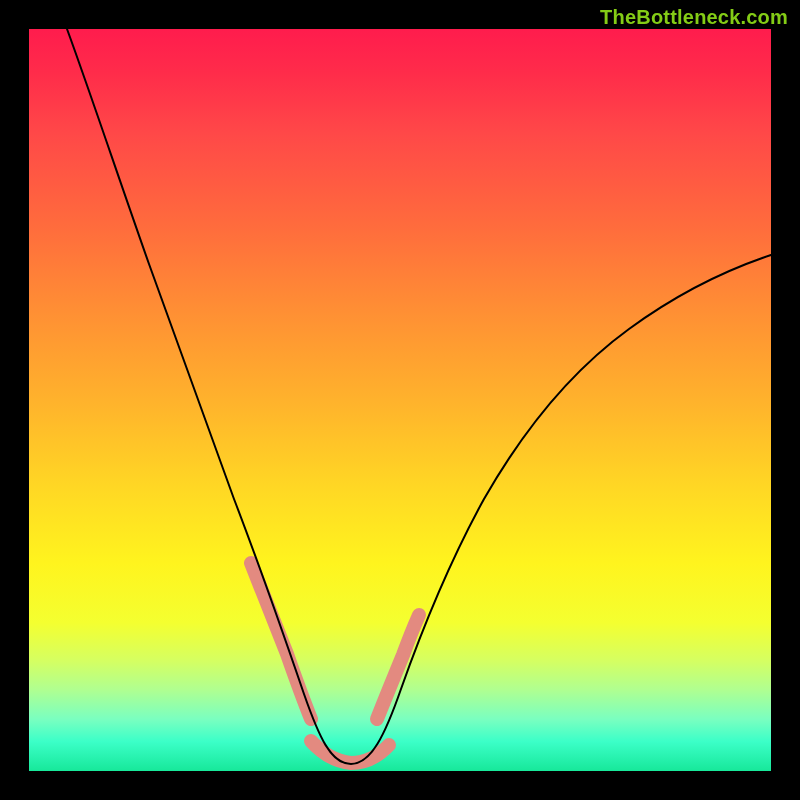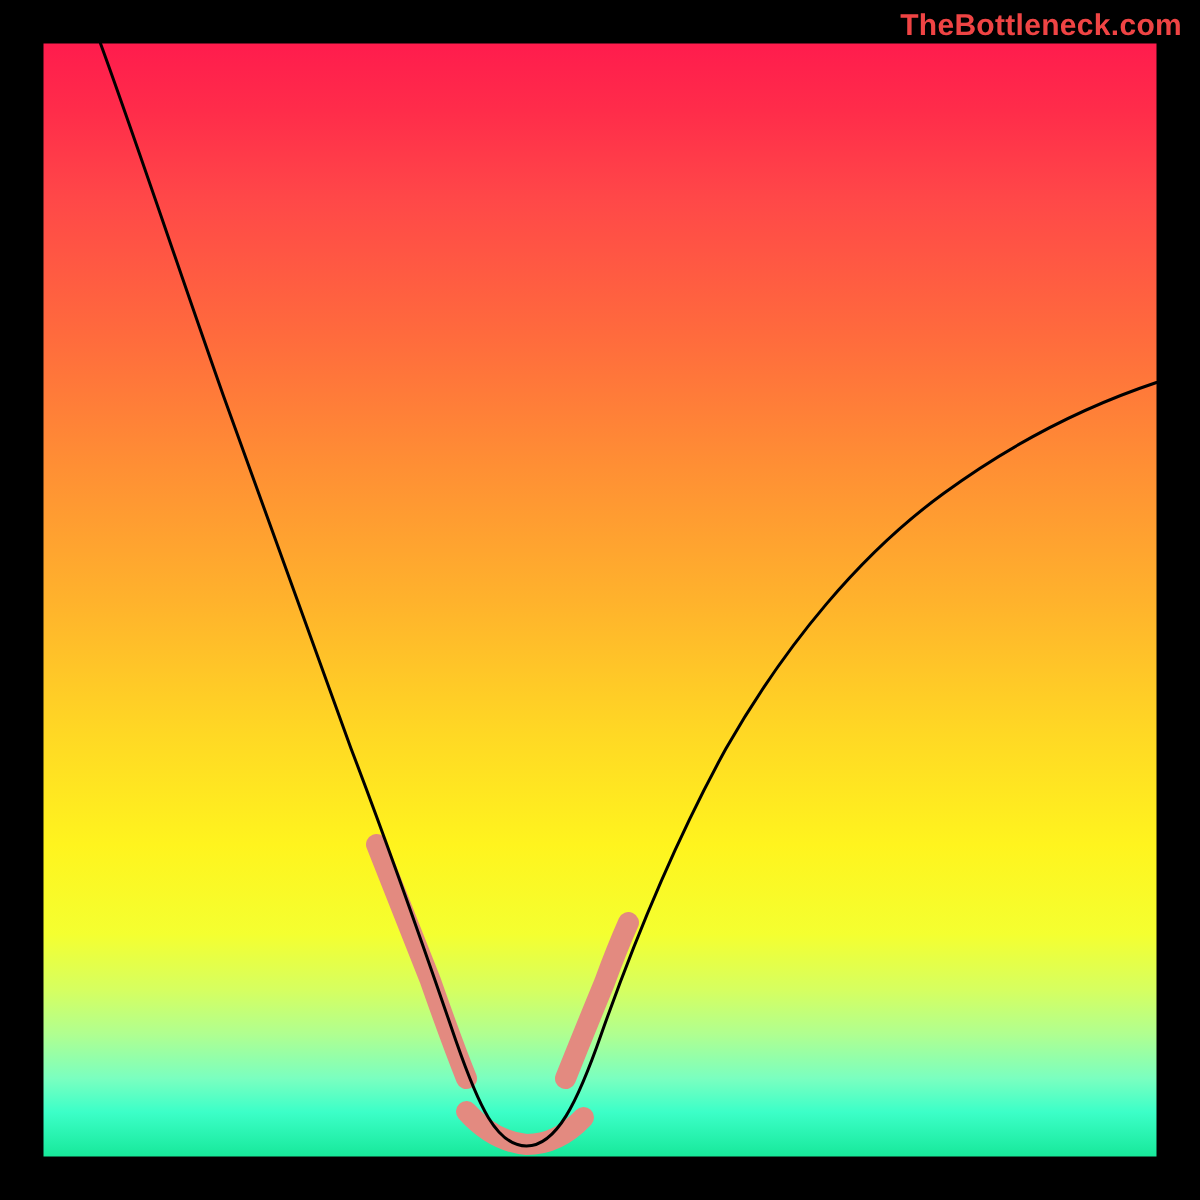--- a/index.html
+++ b/index.html
@@ -32,21 +32,21 @@
       #b0ff90 89%,
       #7affc0 93%,
       #3cffc8 96%,
       #17e89a 100%
     );
   }
   .watermark {
     position: absolute;
     top: 6px;
     right: 12px;
-    color: #ef4444;
+    color: #84cc16;
     font-size: 20px;
     font-weight: 600;
     letter-spacing: 0.2px;
     user-select: none;
   }
   svg.plot {
     position: absolute;
     left: 0;
     top: 0;
     width: 742px;

